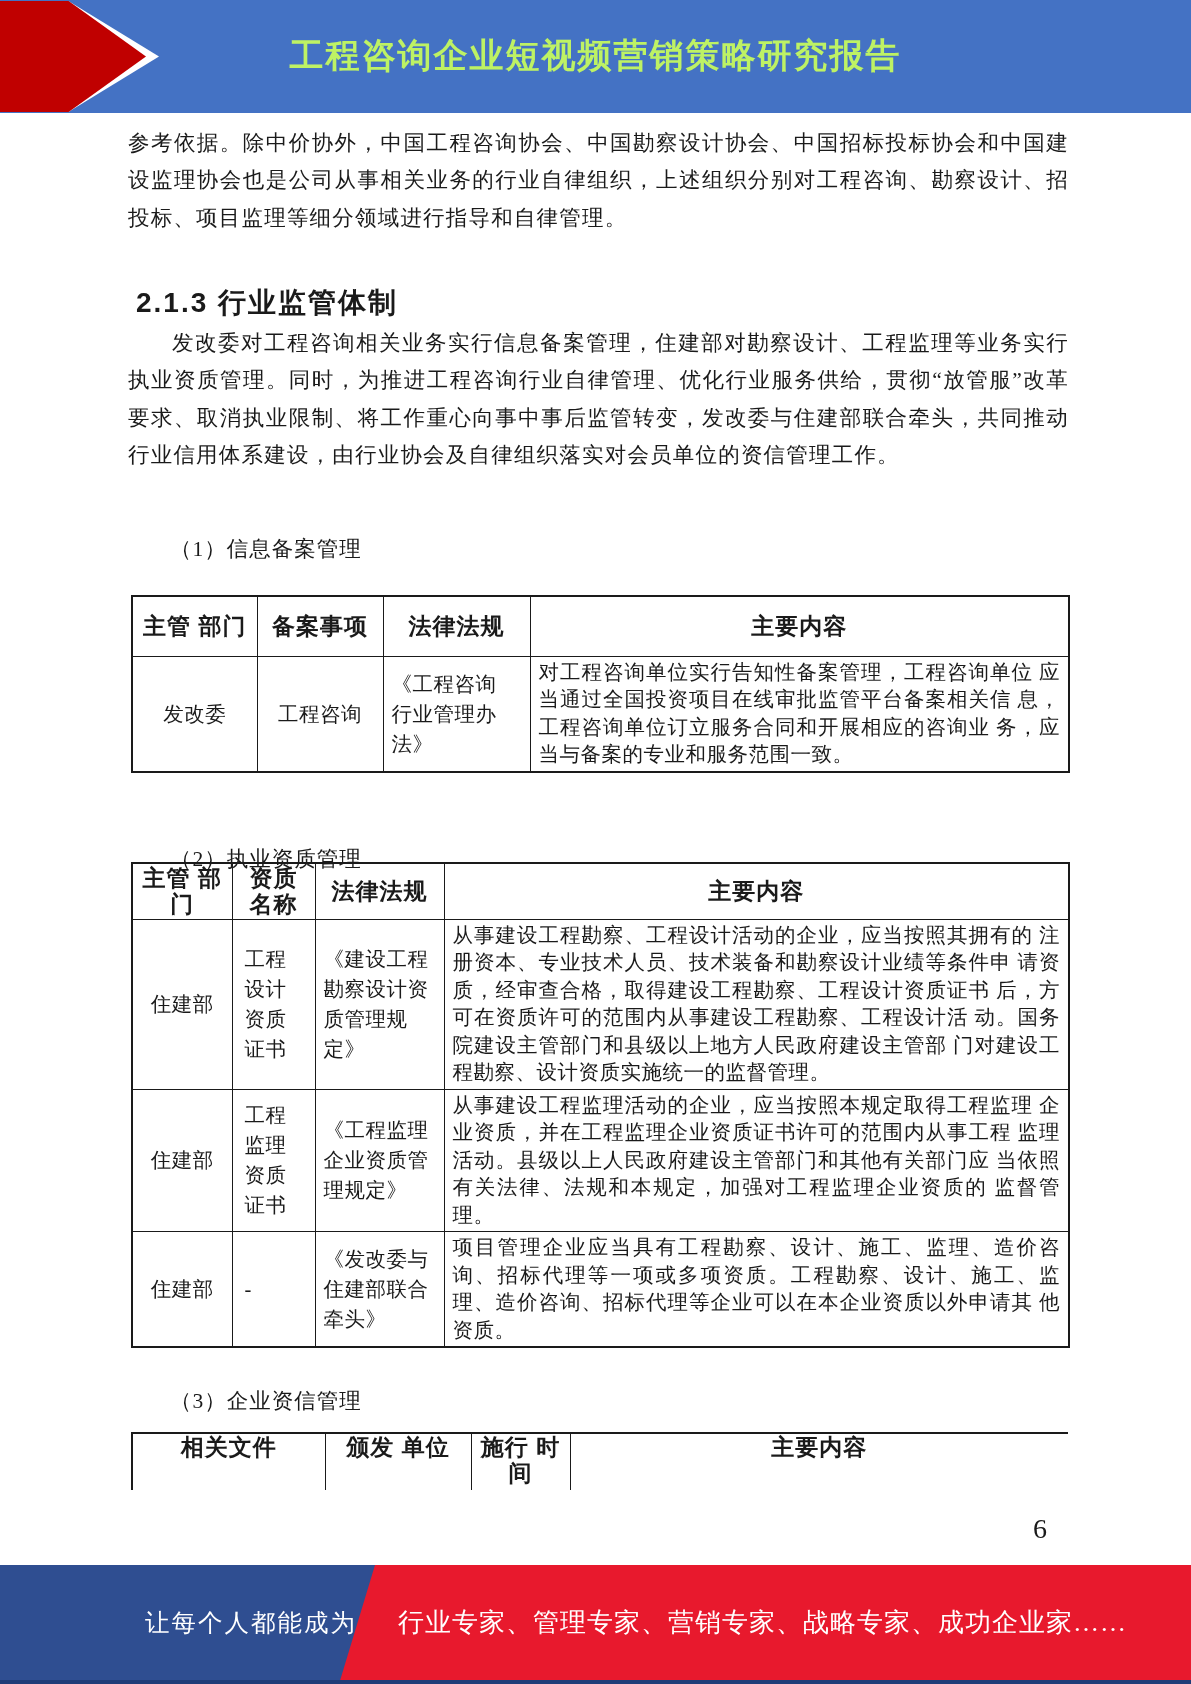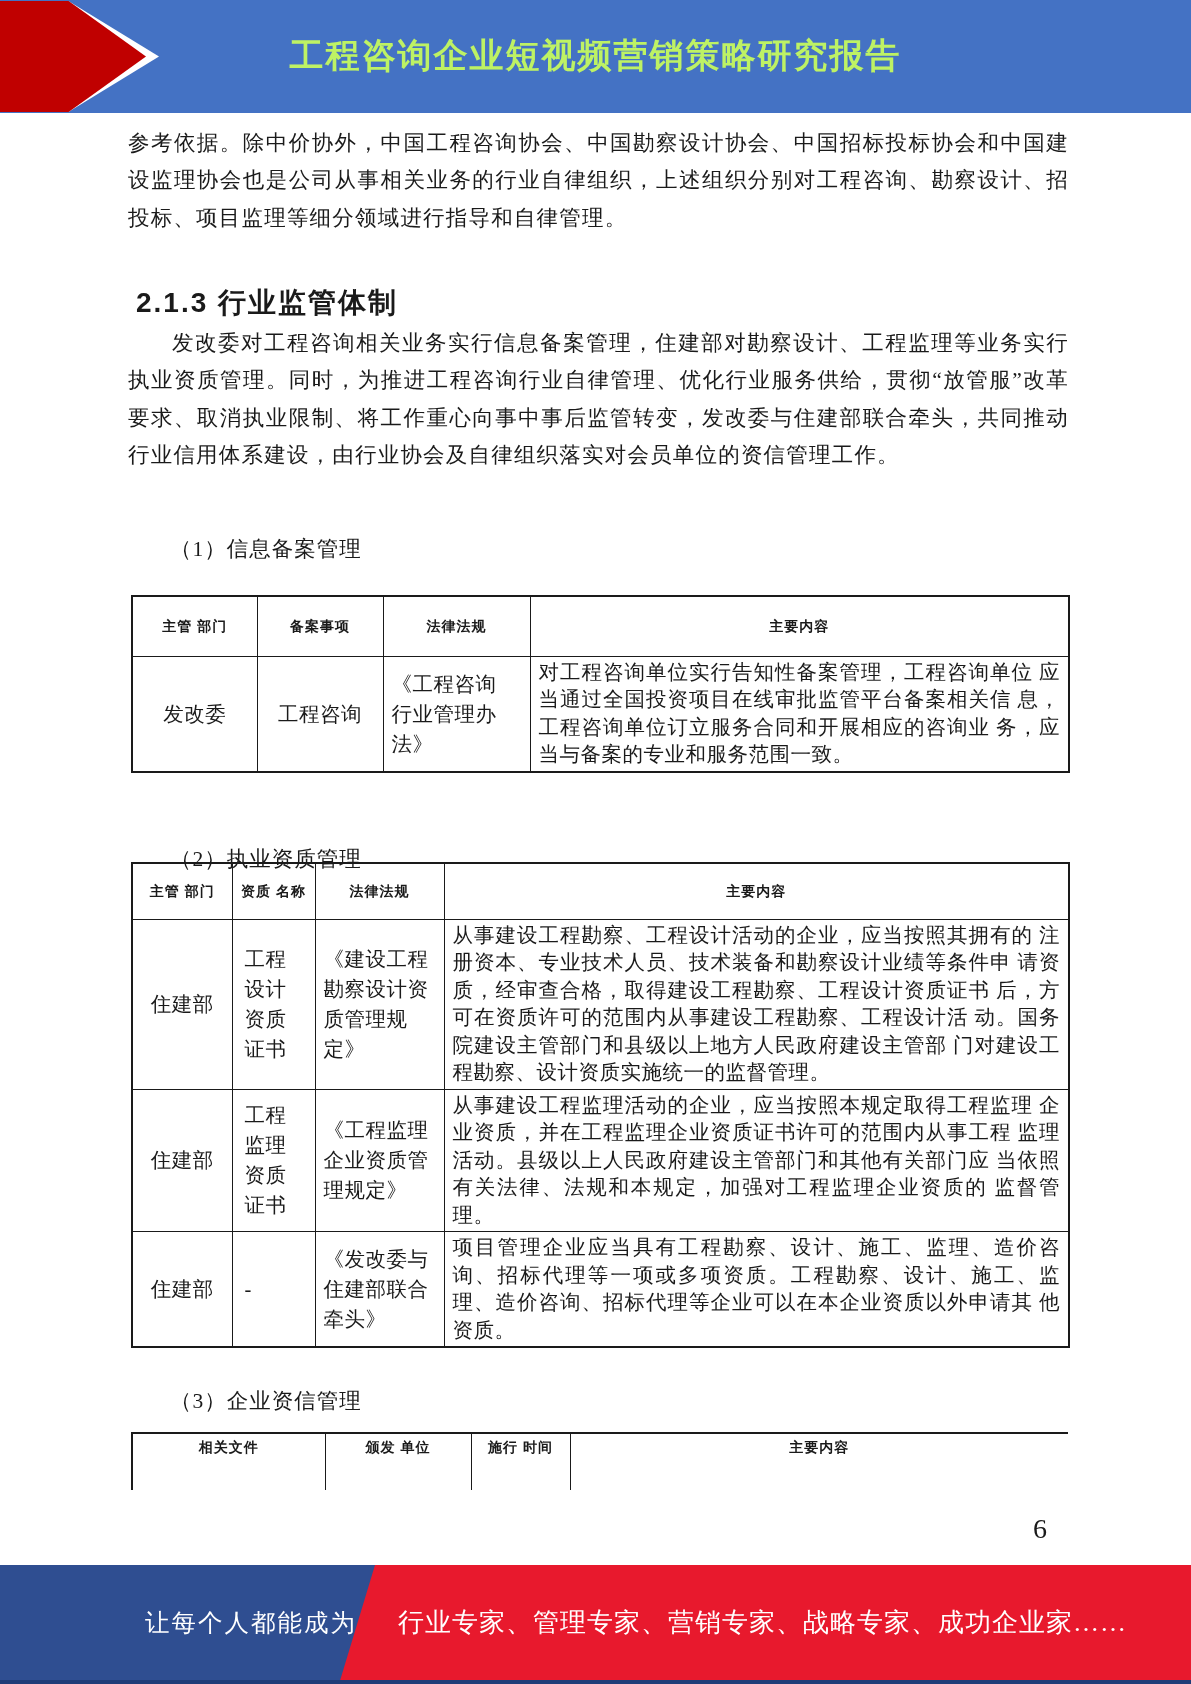--- a/index.html
+++ b/index.html
@@ -43,21 +43,21 @@
   .label1{top:534px;}
   .label2{top:808px;margin-top:36px;}
   .label3{top:1386px;}
   
   .doc-table{
     position:absolute;border-collapse:collapse;table-layout:fixed;
     border:2px solid var(--ink);
   }
   .doc-table th,.doc-table td{border:1px solid var(--ink);overflow:hidden;}
   .doc-table th{
-    font-family:"Liberation Sans",sans-serif;font-weight:bold;font-size:14px;
+    font-family:"Liberation Sans",sans-serif;font-weight:bold;font-size:23px;
     text-align:center;vertical-align:middle;line-height:26px;padding:0 6px;letter-spacing:1px;
   }
   .doc-table td{font-size:20.5px;letter-spacing:0.5px;}
   .th-low{vertical-align:bottom;padding-bottom:10px;}
   .cell-center{text-align:center;vertical-align:middle;padding:0 10px;line-height:30px;}
   .cell-name{text-align:left;vertical-align:middle;padding:0 12px;line-height:30px;}
   .cell-law{text-align:left;vertical-align:middle;padding:0 8px;line-height:30px;}
   .cell-content{text-align:justify;vertical-align:middle;padding:2px 8px;line-height:27.5px;border-radius:15px;}
   .table1{left:131px;top:595px;width:937px;}
   .table1 .head-row{height:60px;}

